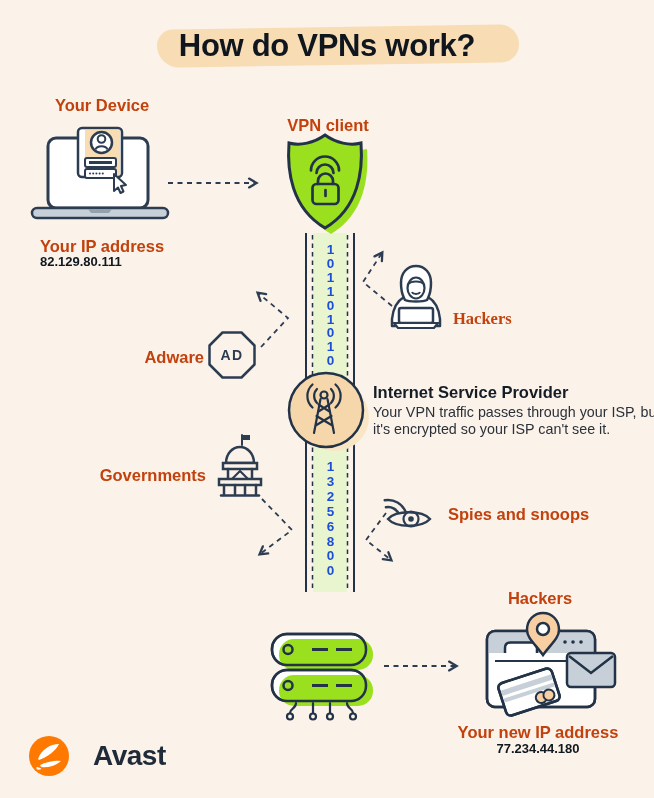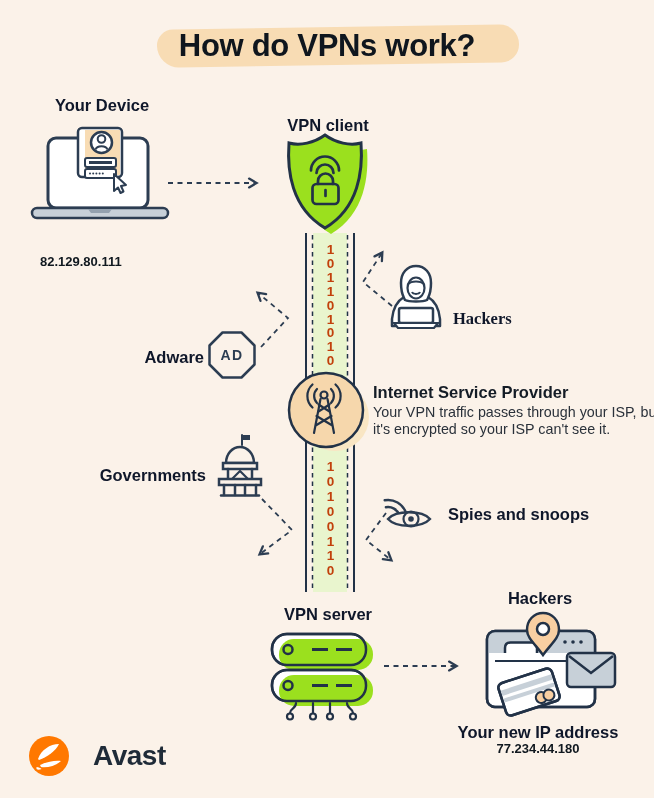--- a/index.html
+++ b/index.html
@@ -1,35 +1,35 @@
 <!DOCTYPE html>
 <html><head>
 <meta charset="utf-8">
 <style>
   html,body{margin:0;padding:0;background:#FBF2E9;}
   #canvas{
     position:relative;width:654px;height:798px;overflow:hidden;
     background:#FBF2E9;font-family:"Liberation Sans",sans-serif;color:#141c26;
   }
   .abs{position:absolute;}
-  .label{position:absolute;font-weight:700;font-size:16.5px;color:#0f172a;white-space:nowrap;}
+  .label{position:absolute;font-weight:700;font-size:16.5px;color:#c2410c;white-space:nowrap;}
   .center{text-align:center;}
   .right{text-align:right;}
   .hl{
     position:absolute;left:157px;top:27px;width:362px;height:38px;
     background:#F8DCB4;border-radius:19px 23px 21px 26px;transform:rotate(-0.9deg);
   }
   .title{
     position:absolute;left:0;top:28px;width:654px;text-align:center;
     font-size:31px;font-weight:700;letter-spacing:-0.3px;color:#0f161e;
   }
   .ip{position:absolute;font-weight:700;font-size:13px;color:#10181f;white-space:nowrap;}
   .bits{
     position:absolute;left:324px;width:13px;overflow:visible;
-    font-weight:700;font-size:13.5px;color:#c2410c;text-align:center;
+    font-weight:700;font-size:13.5px;color:#1d4ed8;text-align:center;
     word-break:break-all;line-height:13.9px;
   }
   .bits.lower{line-height:14.9px;}
   .isp-title{position:absolute;left:373px;top:383px;font-weight:700;font-size:16.5px;white-space:nowrap;}
   .isp-desc{position:absolute;left:373px;top:404px;width:288px;font-size:14.3px;line-height:17px;color:#2a313a;}
   .ad-badge{
     position:absolute;left:0;top:0;width:100%;height:100%;
     display:flex;align-items:center;justify-content:center;
     font-size:14px;font-weight:600;letter-spacing:1.5px;color:#2c3d52;
   }
@@ -88,38 +88,39 @@
         <circle cx="60" cy="51.5" r="1"></circle>
           <circle cx="63.2" cy="51.5" r="1"></circle>
           <circle cx="66.4" cy="51.5" r="1"></circle>
         <circle cx="69.6" cy="51.5" r="1"></circle>
           <circle cx="72.8" cy="51.5" r="1"></circle>
       </g>
       <path d="M84,52 L84,69 L88,65.5 L90.5,71 L93.5,69.5 L91,64 L96,63 Z" fill="#FFFFFF" stroke="#2C3D52" stroke-width="2" stroke-linejoin="round"></path>
     </g>
   </svg>
 
+  <div class="label" style="left:40px;top:237px;">Your IP address</div>
   <div class="ip" style="left:40px;top:254px;">82.129.80.111</div>
 
   <div class="label center" style="left:258px;top:116px;width:140px;">VPN client</div>
 
   <svg class="abs" style="left:282px;top:132px" width="92" height="104" viewBox="0 0 92 104">
     <path d="M43,3 C54,11 68,14 79,11 C81,38 77,76 43,96 C9,76 5,38 7,11 C18,14 32,11 43,3 Z" transform="translate(6,6)" fill="#9BE01E"></path>
     <path d="M43,3 C54,11 68,14 79,11 C81,38 77,76 43,96 C9,76 5,38 7,11 C18,14 32,11 43,3 Z" fill="#9BE01E" stroke="#223247" stroke-width="3"></path>
     <g stroke="#223247" stroke-width="2.7" fill="none" stroke-linecap="round">
       <path d="M34.5,41 A8.5,8.5 0 0 1 51.5,41"></path>
       <path d="M29,38.5 A14,14 0 0 1 57,38.5"></path>
       <path d="M36,52 V49 A7.5,7.5 0 0 1 51,49 V52"></path>
       <rect x="30.5" y="52" width="26" height="20" rx="4"></rect>
       <line x1="43.5" y1="58" x2="43.5" y2="64"></line>
     </g>
   </svg>
 
   <div class="bits" style="top:243px;">101101010</div>
-  <div class="bits lower" style="top:460px;">10100110</div>
+  <div class="bits lower" style="top:460px;">13256800</div>
 
   <svg class="abs" style="left:383px;top:263px" width="66" height="68" viewBox="0 0 66 68">
     <path d="M21,34 C14,38 10,46 9,56 L9,63 L57,63 L57,56 C56,46 52,38 45,34 Z" fill="#FFFFFF" stroke="#2C3D52" stroke-width="2.5" stroke-linejoin="round"></path>
     <path d="M33,3 C42,3 48,10 48,20 C48,27 47,31 45,35 L44,37 C40,39 26,39 22,37 L21,35 C19,31 18,27 18,20 C18,10 24,3 33,3 Z" fill="#FFFFFF" stroke="#2C3D52" stroke-width="2.5"></path>
     <ellipse cx="33" cy="25" rx="8.5" ry="10.5" fill="#FFFFFF" stroke="#2C3D52" stroke-width="2.2"></ellipse>
     <path d="M25.5,21 C28,17.5 38,17.5 40.5,21" fill="none" stroke="#2C3D52" stroke-width="2"></path>
     <path d="M29,29 C30,31.5 36,31.5 37,29" fill="none" stroke="#2C3D52" stroke-width="2"></path>
     <rect x="16" y="45" width="34" height="15" rx="2" fill="#FFFFFF" stroke="#2C3D52" stroke-width="2.5"></rect>
     <path d="M11,60 L55,60 L51,65 L15,65 Z" fill="#FFFFFF" stroke="#2C3D52" stroke-width="2.2"></path>
   </svg>
@@ -174,21 +175,20 @@
     <g stroke="#2C3D52" stroke-width="2.4" fill="none" stroke-linecap="round">
       <path d="M11.9,30.2 A12,12 0 0 1 25.3,37.9"></path>
       <path d="M10.7,23.3 A19,19 0 0 1 31.9,35.5"></path>
       <path d="M14,42 C22,33 48,33 56,42 C48,51 22,51 14,42 Z" fill="#FBF2E9"></path>
       <circle cx="37" cy="42" r="7.5" stroke-width="2.2"></circle>
       <circle cx="37" cy="42" r="2.8" fill="#2C3D52" stroke="none"></circle>
     </g>
   </svg>
   <div class="label" style="left:448px;top:505px;">Spies and snoops</div>
 
-  <div class="label center" style="left:258px;top:605px;width:140px;">VPN server</div>
   <svg class="abs" style="left:266px;top:630px" width="124" height="95" viewBox="0 0 124 95">
     <g>
       <rect x="6" y="4" width="94" height="31" rx="15" fill="#FFFFFF" stroke="#223247" stroke-width="2.5"></rect>
       <rect x="13" y="9" width="94" height="31" rx="15" fill="#9BE01E"></rect>
       <rect x="6" y="4" width="94" height="31" rx="15" fill="none" stroke="#223247" stroke-width="2.5"></rect>
       <circle cx="22" cy="19.5" r="4.5" fill="none" stroke="#223247" stroke-width="2.5"></circle>
       <line x1="46" y1="19.5" x2="62" y2="19.5" stroke="#223247" stroke-width="3"></line>
       <line x1="70" y1="19.5" x2="86" y2="19.5" stroke="#223247" stroke-width="3"></line>
     </g>
     <g transform="translate(0,36)">

